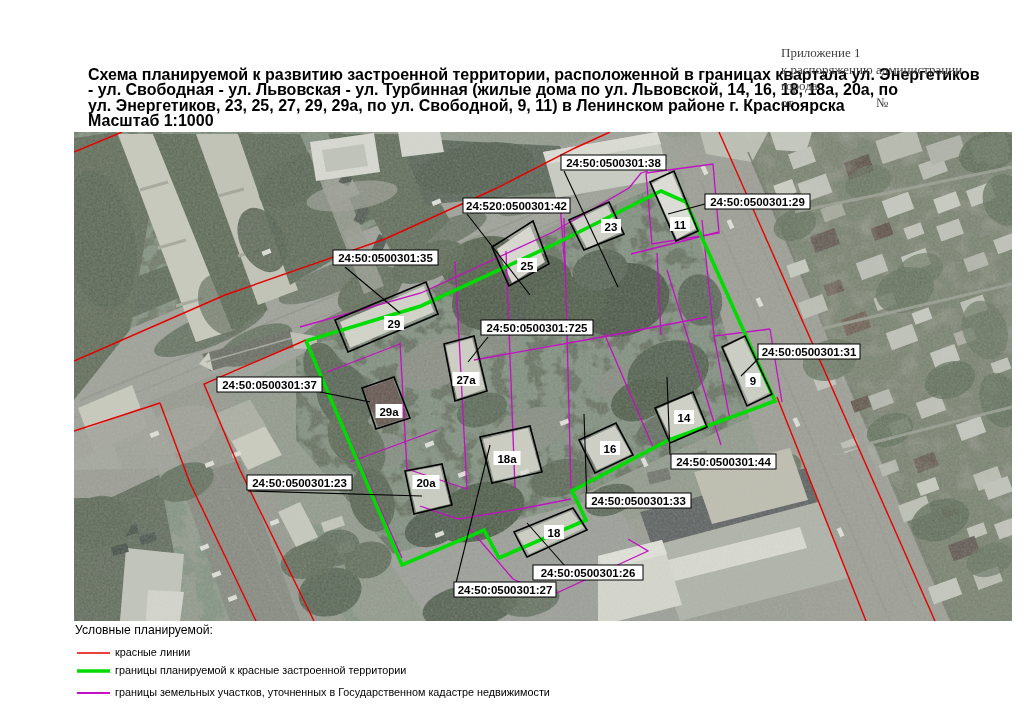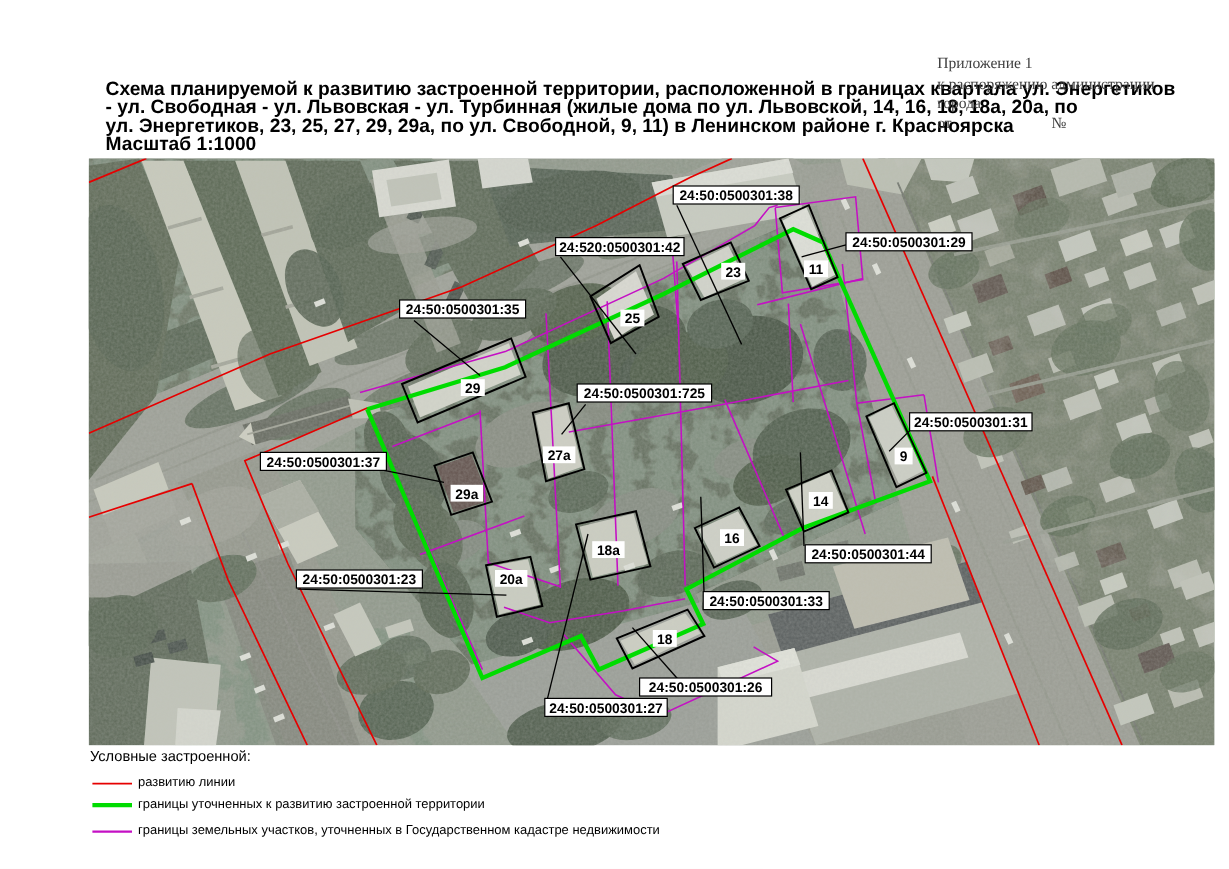--- a/index.html
+++ b/index.html
@@ -550,25 +550,25 @@
           <rect x="674" y="410" width="20" height="14" fill="#fff"></rect>
           <text x="684" y="421.5" font-family="Liberation Sans, sans-serif" font-size="11.5" font-weight="bold" text-anchor="middle">14</text>
         </g>
 <g>
           <rect x="745.5" y="373" width="15" height="14" fill="#fff"></rect>
           <text x="753" y="384.5" font-family="Liberation Sans, sans-serif" font-size="11.5" font-weight="bold" text-anchor="middle">9</text>
         </g>
     </g>
   </svg>
 
-  <div class="legend" style="top:623px;left:75px;font-size:12.2px;">Условные застроенной:</div>
+  <div class="legend" style="top:623px;left:75px;font-size:12.2px;">Условные планируемой:</div>
   <svg width="1024" height="100" viewBox="0 624 1024 100" style="position:absolute;left:0;top:624px;pointer-events:none;">
 
     <line x1="77" y1="653" x2="110" y2="653" stroke="#e60000" stroke-width="1.5"></line>
 
     <line x1="77" y1="671" x2="110" y2="671" stroke="#00dc00" stroke-width="3.6"></line>
 
     <line x1="77" y1="693" x2="110" y2="693" stroke="#c410c4" stroke-width="2"></line>
   </svg>
-  <div class="legend" style="top:646px;left:115px;">развитию линии</div>
-  <div class="legend" style="top:664px;left:115px;">границы уточненных к развитию застроенной территории</div>
+  <div class="legend" style="top:646px;left:115px;">красные линии</div>
+  <div class="legend" style="top:664px;left:115px;">границы планируемой к красные застроенной территории</div>
   <div class="legend" style="top:686px;left:115px;text-align:center;">границы земельных участков, уточненных в Государственном кадастре недвижимости</div>
 </div>
 
 </body></html>

